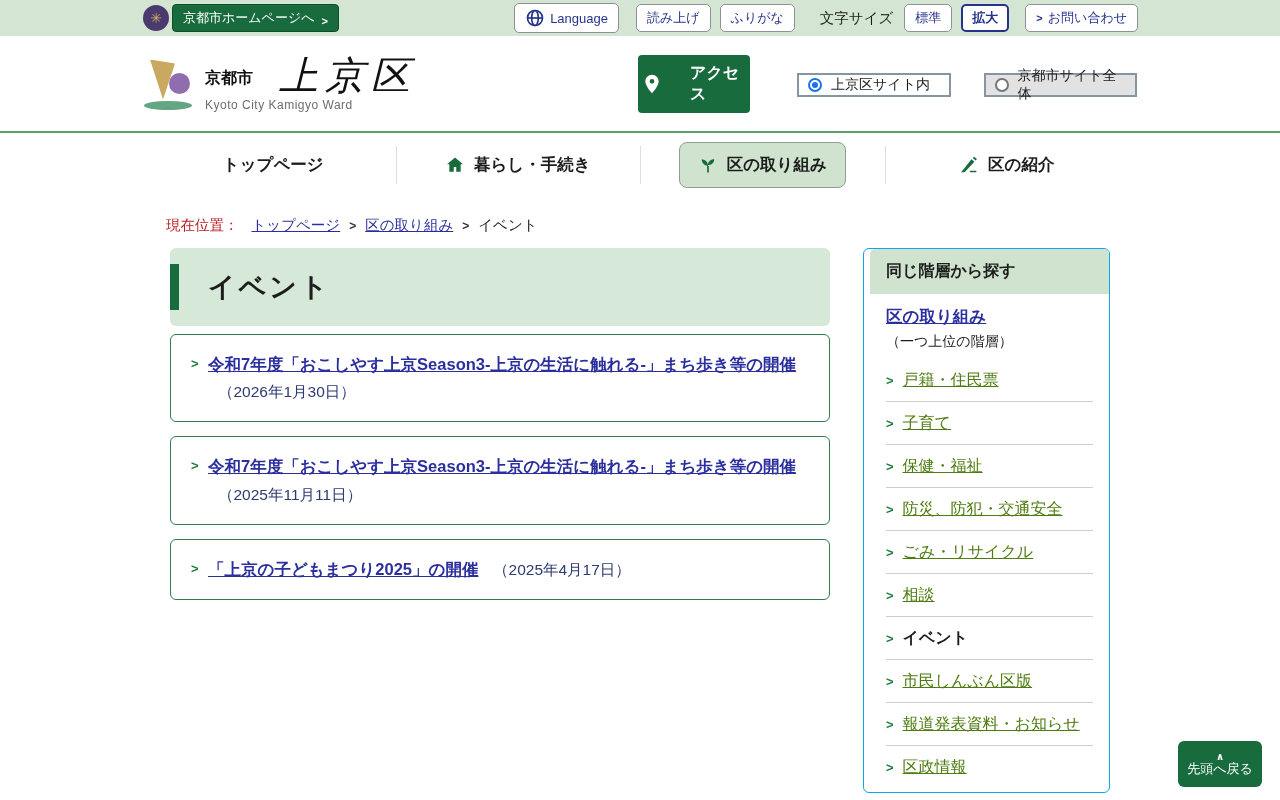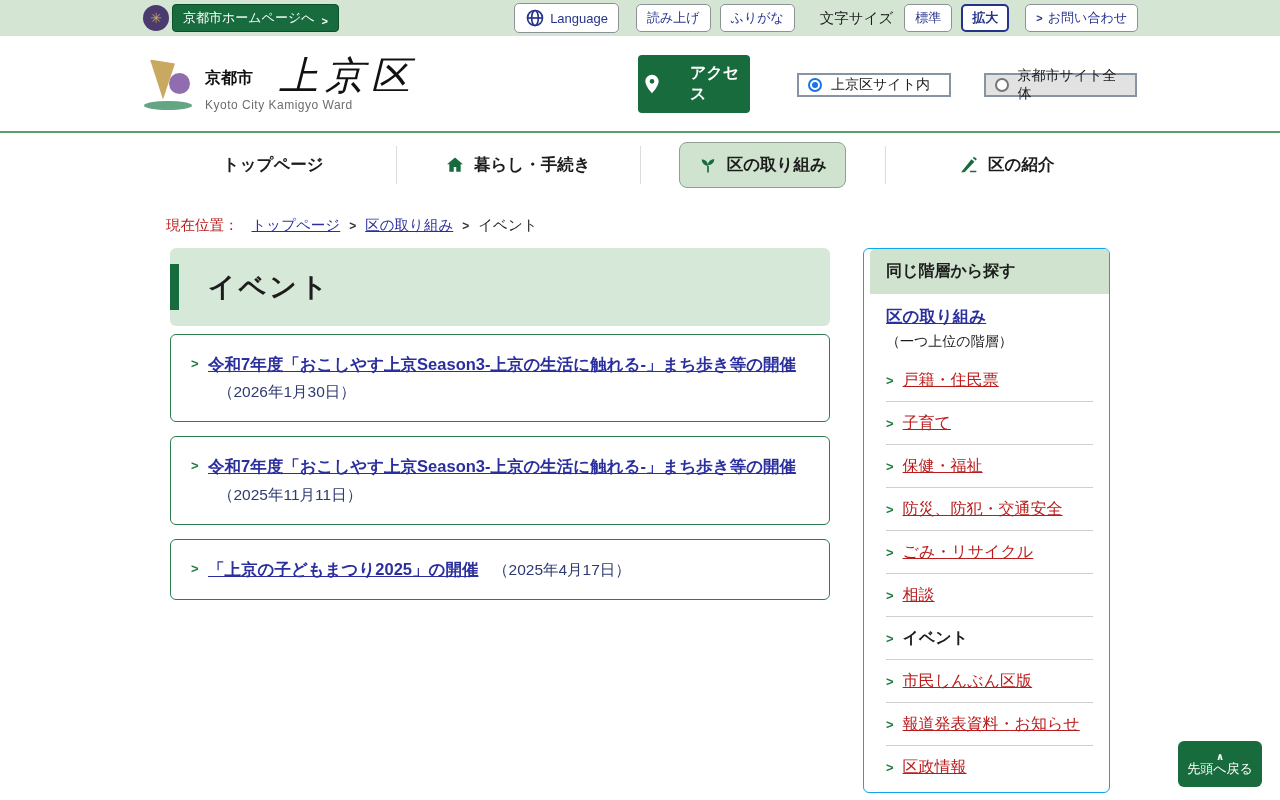--- a/index.html
+++ b/index.html
@@ -91,21 +91,21 @@
 
   
   .sidebar { width:247px; border:1px solid #0ea5e9; border-radius:6px; align-self:flex-start; background:#fff;padding-left:6px; }
   .sb-header { background:#cfe3cf; padding:12px 16px; font-weight:bold; font-size:16px; border-radius:5px 5px 0 0; }
   .sb-body { padding:12px 16px 4px; }
   .sb-parent-link { font-size:16.5px; font-weight:bold; color:#2b2f9e; text-decoration:underline; }
   .sb-note { font-size:14px; color:#1c1c1c; margin:5px 0 8px; }
   .sb-item { display:flex; align-items:center; gap:9px; padding:11px 0 10px; border-bottom:1px solid #cfcfcf; font-size:16px; }
   .sb-item:last-child { border-bottom:none; }
   .sb-chev { color:#1f7a3d; font-weight:bold; font-size:13px; flex:0 0 auto; }
-  .sb-link { color:#b91c1c; text-decoration:underline; }
+  .sb-link { color:#4d7c0f; text-decoration:underline; }
   .sb-current { color:#1c1c1c; font-weight:bold; }
 
   
   .back-top { position:fixed; right:18px; bottom:13px; width:84px; height:46px; background:#186b3c; color:#fff;
               border:none; border-radius:6px; display:flex; flex-direction:column; align-items:center;
               justify-content:center; font-size:13px; line-height:1.15; font-family:inherit; }
   .back-top .up { font-size:10px; font-weight:bold; letter-spacing:0; }
 </style>
 </head>
 <body>

